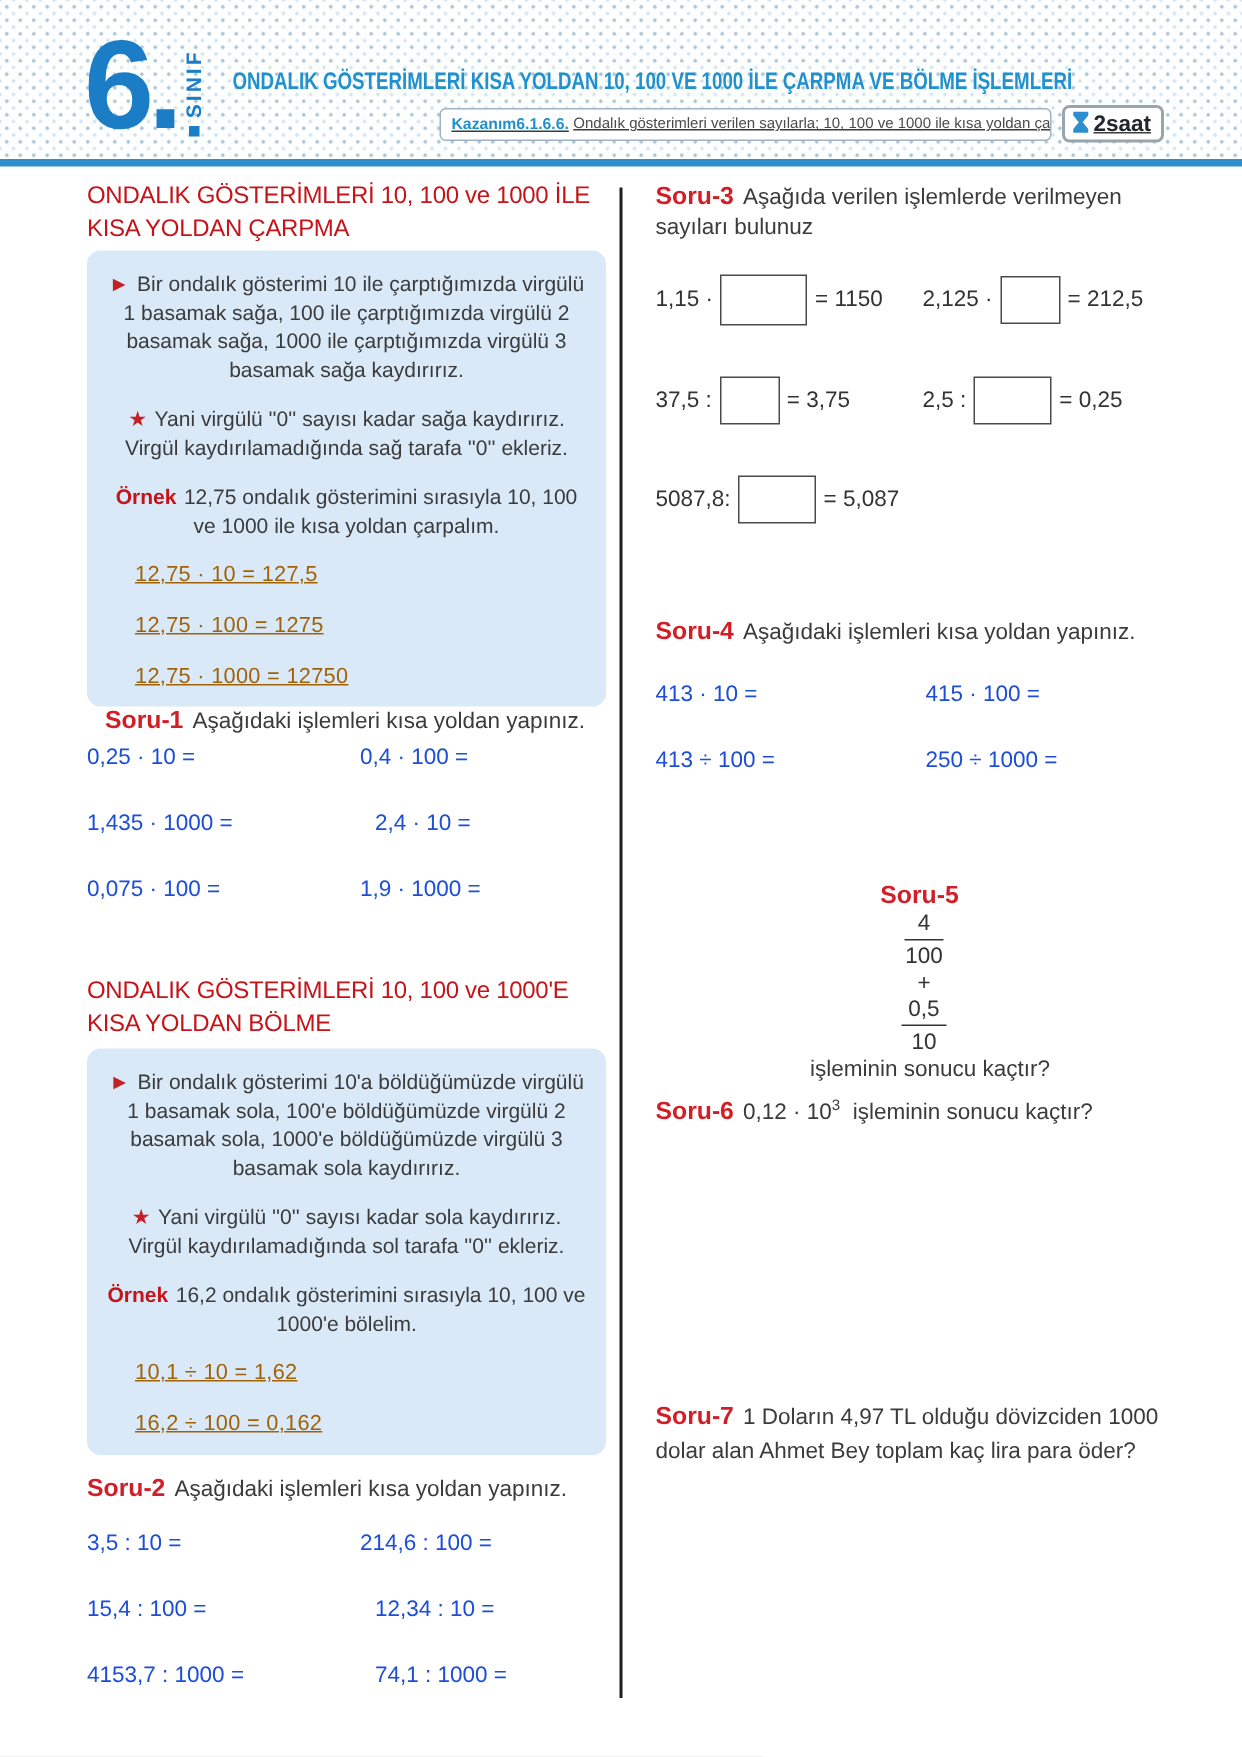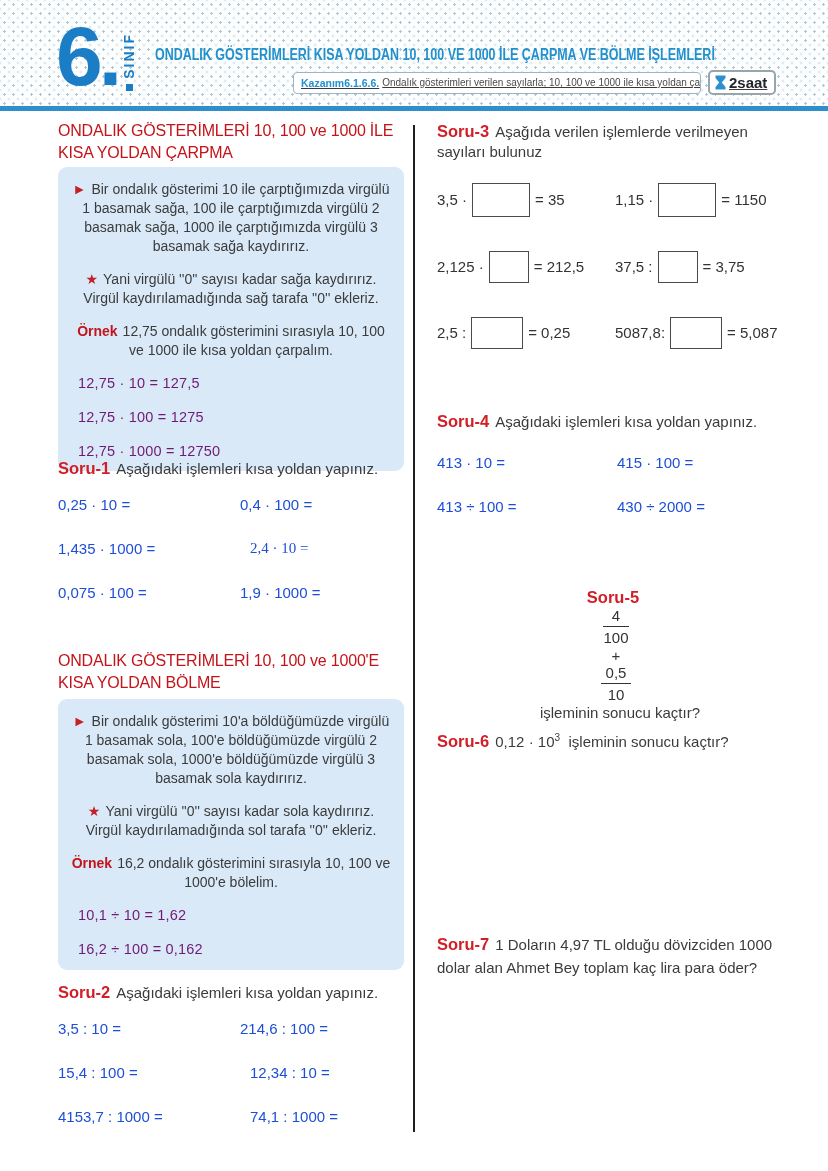--- a/index.html
+++ b/index.html
@@ -36,21 +36,21 @@
     transform:scaleX(0.78); transform-origin:left center;
   }
   .kazanim-row { position:absolute; left:293px; top:70px; display:flex; align-items:center; gap:7px;text-decoration:underline; }
   .kazanim-box {
     display:flex; align-items:center; white-space:nowrap;
     border:1px solid #9fb3c2; border-radius:4px; background:#ffffff;
     padding:4px 7px; font-size:10px; color:#4a4a4a; max-width:392px; overflow:hidden;
   }
   .kazanim-code { font-weight:bold; color:#2191ce; margin-right:3px; font-size:10.5px; }
   .badge {
-    display:flex; align-items:center; gap:3px; white-space:nowrap;
+    display:flex; gap:3px; white-space:nowrap;
     border:2px solid #9aa4ab; border-radius:5px; background:#ffffff;
     padding:2px 7px 2px 5px; font-size:15px; font-weight:bold; color:#20262b;
   }
   .blue-bar { position:absolute; left:0; top:106px; width:828px; height:5px; background:#2f8fcc; }
 
   
   .col-divider { position:absolute; left:413px; top:125px; width:2px; height:1007px; background:#1f1f1f; }
   .left-col  { position:absolute; left:58px;  top:120px; width:346px; height:1050px; }
   .right-col { position:absolute; left:437px; top:120px; width:358px; height:1050px; }
   .block { position:absolute; left:0; width:100%; }
@@ -60,21 +60,21 @@
     letter-spacing:-0.2px;
   }
   .info-box {
     background:#d9e9f8; border-radius:9px; padding:13px 12px 10px 12px;
     font-size:14px; line-height:1.36; color:#3b3b3b; box-sizing:border-box;
   }
   .info-box p { margin:0 0 14px 0;text-align:center; }
   .marker { font-weight:bold; margin-right:5px; }
   .marker.red { color:#c42026; }
   .example-label { color:#c41419; font-weight:bold; margin-right:5px; }
-  .equation { font-size:14.5px; color:#701a75; margin:14px 0 0 8px; letter-spacing:0.2px; }
+  .equation { font-size:14.5px; color:#a16207; margin:14px 0 0 20px; letter-spacing:0.2px;text-decoration:underline; }
 
   .soru-line { font-size:15px; line-height:1.35; color:#3b3b3b; }
   .soru-label { color:#d21e26; font-weight:bold; font-size:16.5px; margin-right:6px; }
 
   .qgrid { display:grid; grid-template-columns:182px 1fr; row-gap:27px; font-size:15px; color:#1d4ed8; }
   .qgrid .cell { white-space:nowrap; }
 
   
   .q3-grid { display:grid; grid-template-columns:178px 1fr; row-gap:34px; margin-top:20px; }
   .q3-cell { display:flex; align-items:center; font-size:15px; color:#333; white-space:nowrap; }
@@ -141,28 +141,28 @@
         <span class="marker red">★</span><span>Yani virgülü ''0'' sayısı kadar sağa kaydırırız. Virgül kaydırılamadığında sağ tarafa ''0'' ekleriz.</span>
       </p>
       <p style="margin-bottom:2px;">
         <span class="example-label">Örnek</span><span>12,75 ondalık gösterimini sırasıyla 10, 100 ve 1000 ile kısa yoldan çarpalım.</span>
       </p>
       <div class="equation">12,75 · 10 = 127,5</div>
       <div class="equation">12,75 · 100 = 1275</div>
       <div class="equation">12,75 · 1000 = 12750</div>
     </div>
 
-    <p class="block soru-line" style="top:337px; margin:0;">
+    <p class="block soru-line" style="top:337px; margin:12px;">
       <span class="soru-label">Soru-1</span><span>Aşağıdaki işlemleri kısa yoldan yapınız.</span>
     </p>
     <div class="block qgrid" style="top:376px;">
       <div class="cell">0,25 · 10 =</div>
       <div class="cell">0,4 · 100 =</div>
       <div class="cell">1,435 · 1000 =</div>
-      <div class="cell" style="padding-left:10px;font-family:Liberation Serif, serif;">2,4 · 10 =</div>
+      <div class="cell" style="padding-left:10px;">2,4 · 10 =</div>
       <div class="cell">0,075 · 100 =</div>
       <div class="cell">1,9 · 1000 =</div>
     </div>
 
     <h2 class="block red-heading" style="top:530px; margin:0;">ONDALIK GÖSTERİMLERİ 10, 100 ve 1000'E KISA YOLDAN BÖLME</h2>
 
     <div class="block info-box" style="top:579px;">
       <p>
         <span class="marker red">►</span><span>Bir ondalık gösterimi 10'a böldüğümüzde virgülü 1 basamak sola, 100'e böldüğümüzde virgülü 2 basamak sola, 1000'e böldüğümüzde virgülü 3 basamak sola kaydırırız.</span>
       </p>
@@ -191,25 +191,20 @@
   </section>
 
   <section class="right-col">
 
     <div class="block" style="top:0;">
       <p class="soru-line" style="margin:0; width:330px;">
         <span class="soru-label">Soru-3</span><span>Aşağıda verilen işlemlerde verilmeyen sayıları bulunuz</span>
       </p>
       <div class="q3-grid">
         <div class="q3-cell">
-          <span>3,5 ·</span>
-            <span class="ansbox bw-lg"></span>
-            <span>= 35</span>
-        </div>
-        <div class="q3-cell">
           <span>1,15 ·</span>
             <span class="ansbox bw-lg"></span>
             <span>= 1150</span>
         </div>
         <div class="q3-cell">
           <span>2,125 ·</span>
             <span class="ansbox bw-sm"></span>
             <span>= 212,5</span>
         </div>
         <div class="q3-cell">
@@ -231,21 +226,21 @@
     </div>
 
     <div class="block" style="top:290px;">
       <p class="soru-line" style="margin:0 0 22px 0;">
         <span class="soru-label">Soru-4</span><span>Aşağıdaki işlemleri kısa yoldan yapınız.</span>
       </p>
       <div class="qgrid" style="grid-template-columns:180px 1fr;">
         <div class="cell">413 · 10 =</div>
         <div class="cell">415 · 100 =</div>
         <div class="cell">413 ÷ 100 =</div>
-        <div class="cell">430 ÷ 2000 =</div>
+        <div class="cell">250 ÷ 1000 =</div>
       </div>
     </div>
 
     <div class="block q5-row" style="top:468px;">
       <span class="soru-label">Soru-5</span>
       <span class="frac">
         <span class="num">4</span>
         <span class="den">100</span>
       </span>
       <span class="plus-sign">+</span>

